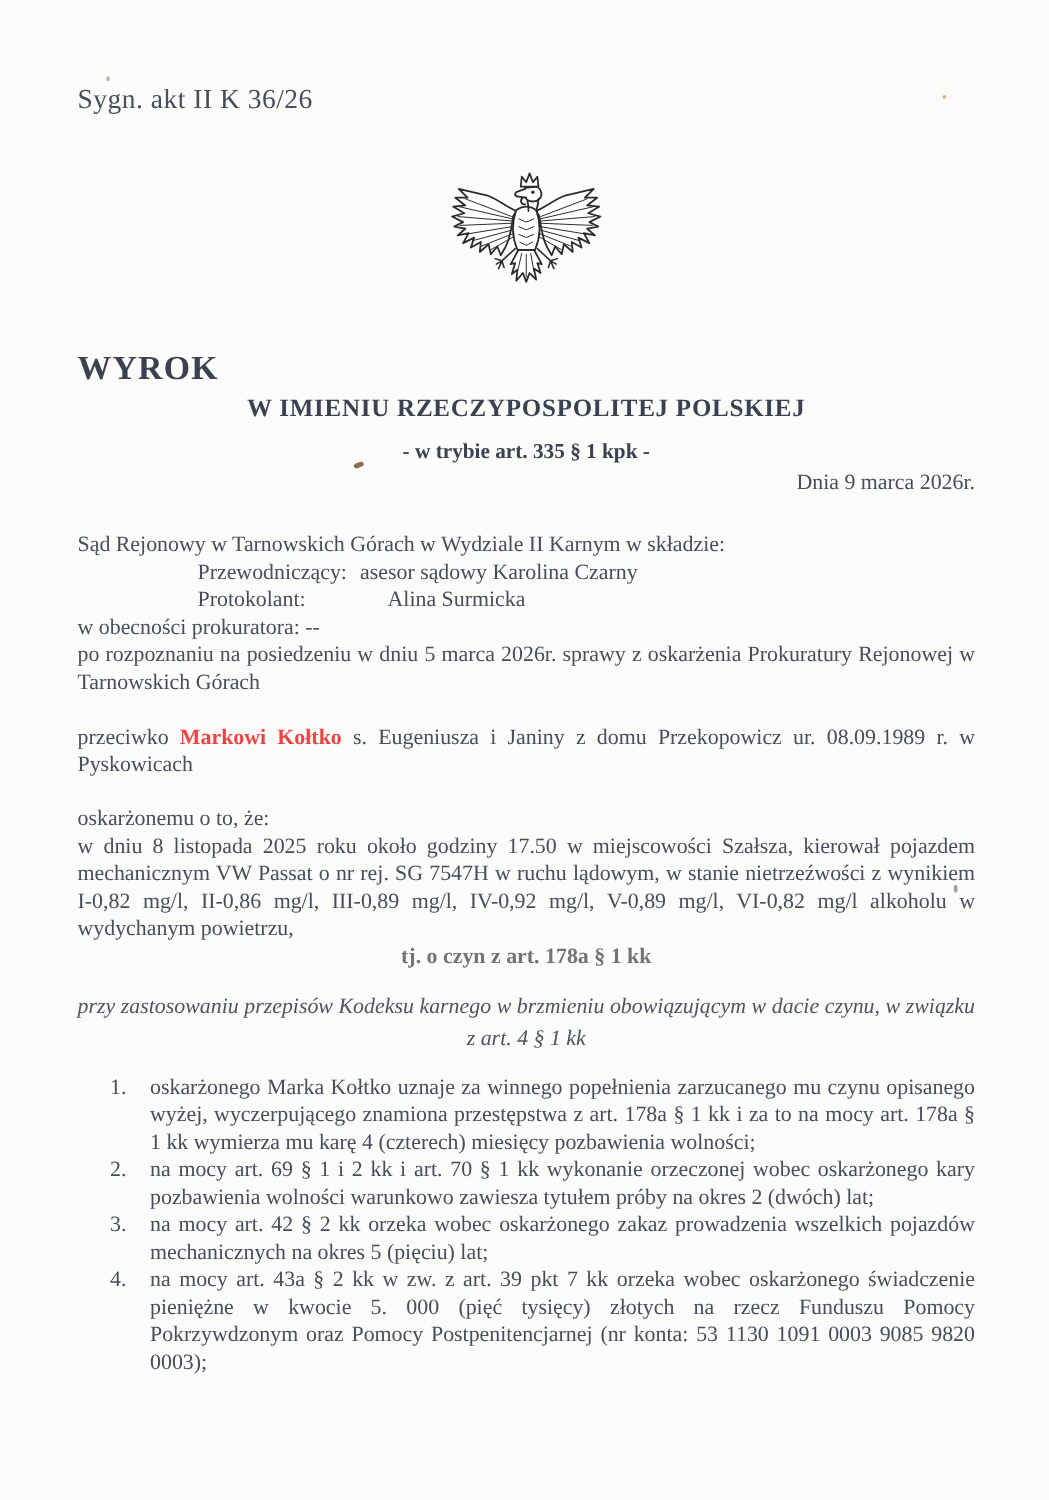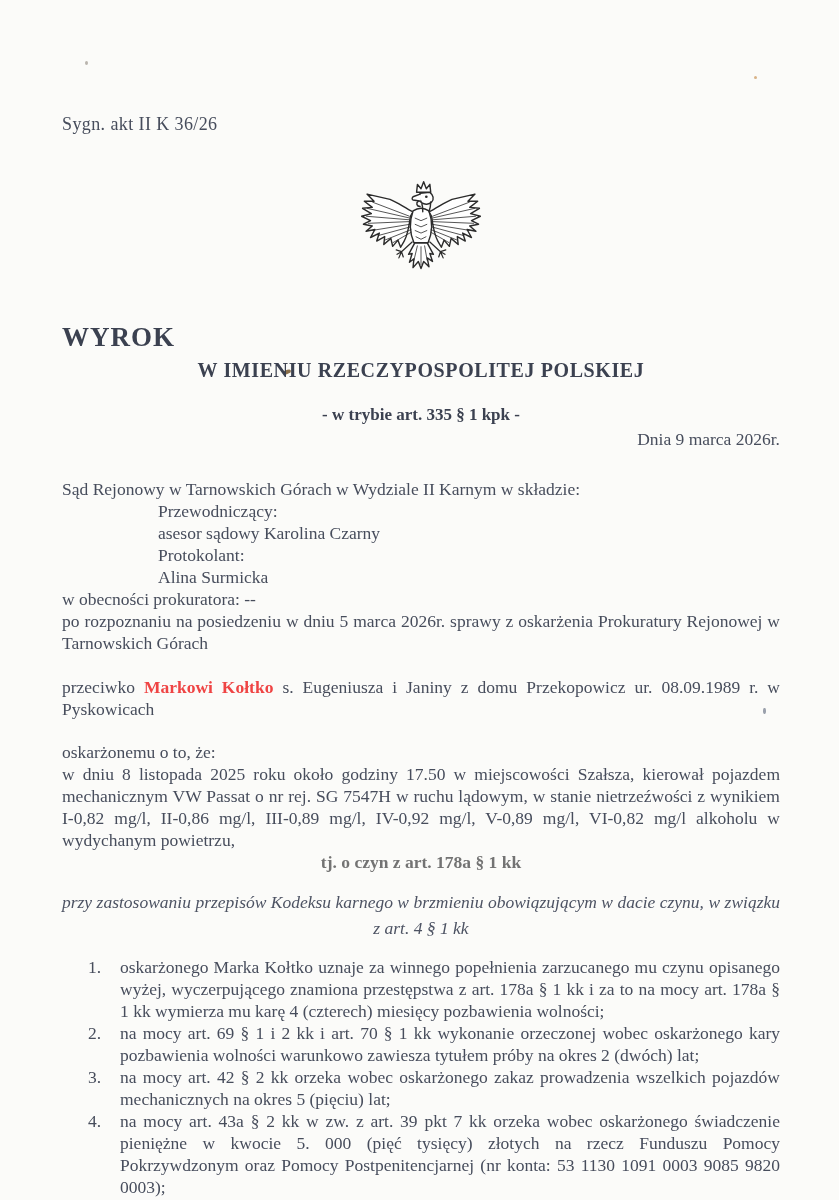--- a/index.html
+++ b/index.html
@@ -6,37 +6,37 @@
   .page {
     position:relative;
     width:839px; height:1200px;
     margin:0 auto;
     background:#fbfbf9;
     font-family:"Liberation Serif", serif;
     color:#474d5c;
     overflow:hidden;
   }
   .content { position:absolute; left:62px; top:0; width:718px; }
-  .sygn { padding-top:114px; font-size:18px; letter-spacing:0.4px; }
+  .sygn { padding-top:66px; font-size:22px; letter-spacing:0.4px; }
   .emblem-wrap { text-align:center; margin-top:44px; height:124px; }
   .emblem-wrap svg { display:inline-block; }
   .title {
     margin-top:18px; text-align:left;
     font-size:27px; font-weight:bold; color:#3b4150;
     letter-spacing:1px; line-height:32px;
   }
   .subtitle {
     text-align:center; font-size:20px; font-weight:bold; color:#3b4150;
     letter-spacing:0.6px; line-height:34px;
   }
-  .mode { text-align:center; font-size:17px; font-weight:bold; color:#3b4150; margin-top:18px; }
+  .mode { text-align:center; font-size:17px; font-weight:bold; color:#3b4150; margin-top:7px; }
   .date { text-align:right; font-size:18px; margin-top:3px; padding-right:0px; }
   .body-text { font-size:17.5px; line-height:22px; }
   .court-intro { margin-top:28px; }
-  .role-row { display:flex; padding-left:96px;flex-direction:column; }
+  .role-row { display:flex; padding-left:96px; }
   .role-label-0 { width:130px; }
   .role-label-1 { width:152px; }
   .hearing { text-align:justify; }
   .defendant { margin-top:22px; text-align:justify; }
   .defendant b { color:#ef4444; }
   .charge-block { margin-top:21px; }
   .charge-desc { text-align:justify; }
   .qualification { text-align:center; font-weight:bold; color:#737373; }
   .legal-note {
     margin-top:16px; font-style:italic;

